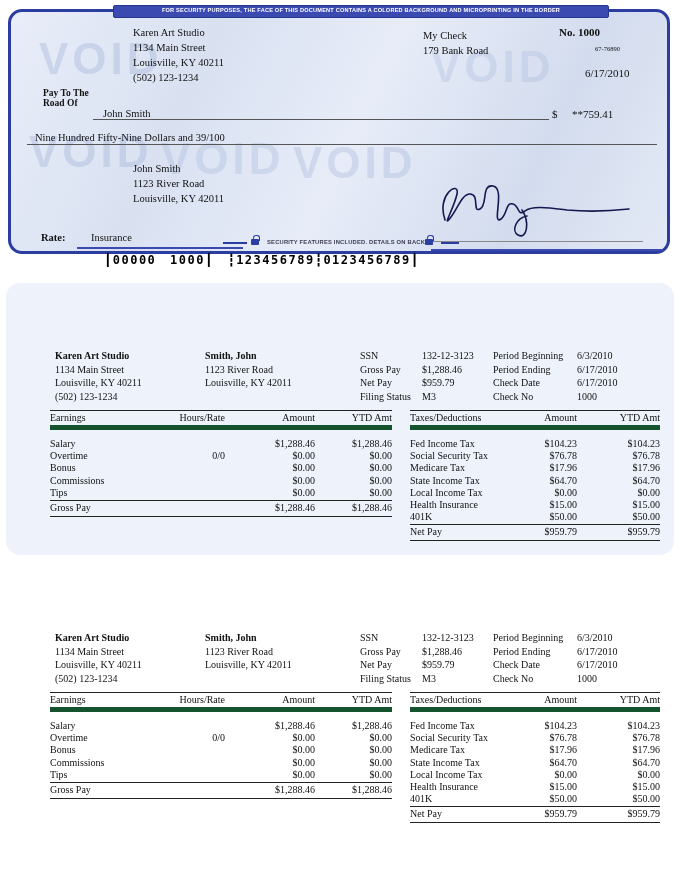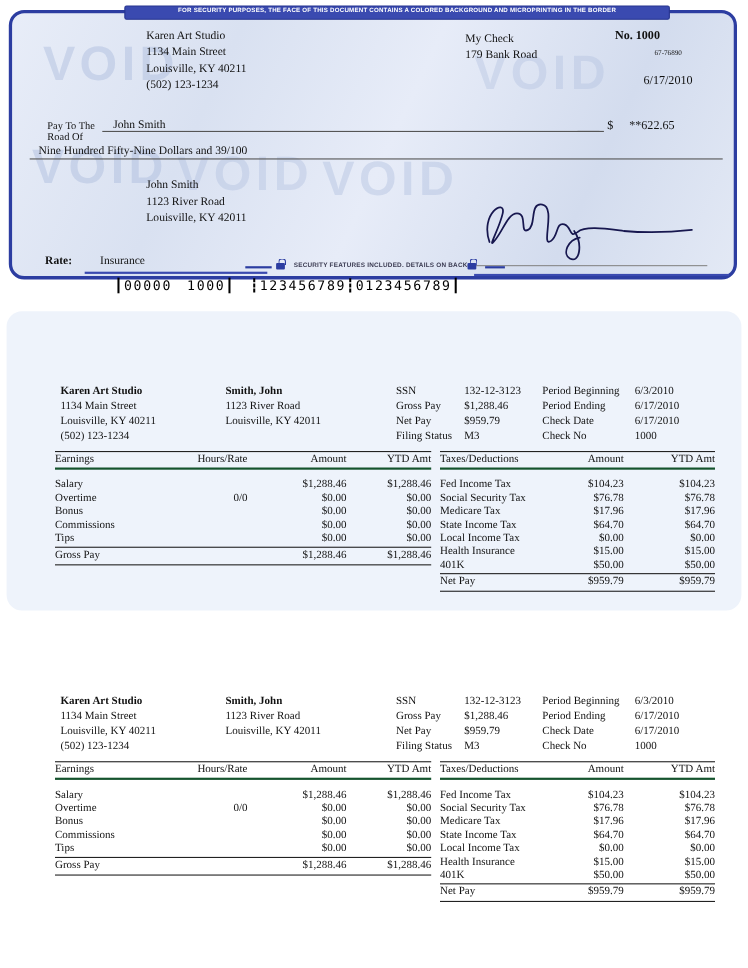--- a/index.html
+++ b/index.html
@@ -14,55 +14,55 @@
           background:#3a4ab0;border:1px solid #27358f;border-radius:2px;
           color:#fff;font-family:"Liberation Sans",sans-serif;font-size:5.6px;
           font-weight:bold;text-align:center;line-height:9px;letter-spacing:.2px;white-space:nowrap;overflow:hidden}
   .void{position:absolute;font-family:"Liberation Sans",sans-serif;font-weight:bold;
         color:#a5b6da;opacity:.4;font-size:44px;letter-spacing:4px;pointer-events:none}
   .addr{position:absolute;font-size:10.5px;line-height:15px}
   .addr .nm{font-weight:normal}
   .chkno{position:absolute;left:548px;top:14px;font-size:11px;font-weight:bold}
   .fraction{position:absolute;left:584px;top:33px;font-size:6.5px}
   .chkdate{position:absolute;left:574px;top:55px;font-size:11px}
-  .payto{position:absolute;left:32px;top:98px;font-size:9.5px;font-weight:normal;line-height:10px}
+  .payto{position:absolute;left:32px;top:76px;font-size:9.5px;font-weight:bold;line-height:10px}
   .payee{position:absolute;left:92px;top:96px;font-size:10.5px}
   .hl{position:absolute;height:1px;background:#555}
   .dollar{position:absolute;left:541px;top:96px;font-size:11px}
   .amt{position:absolute;left:561px;top:96px;font-size:11px}
   .words{position:absolute;left:24px;top:120px;font-size:10.5px}
   .sigwrap{position:absolute;left:418px;top:166px;width:220px;height:64px}
   .sigline{position:absolute;left:414px;top:229px;width:218px;height:1px;background:#888}
   .sigblue{position:absolute;left:420px;top:237px;width:232px;height:2px;background:#3a4ab0}
   .memolbl{position:absolute;left:30px;top:220px;font-size:10.5px;font-weight:bold}
   .memoval{position:absolute;left:80px;top:220px;font-size:10.5px}
   .memoline{position:absolute;left:66px;top:235px;width:166px;height:2px;background:#3a4ab0}
   .secnote{position:absolute;left:256px;top:227px;font-family:"Liberation Sans",sans-serif;
            font-size:5.8px;font-weight:bold;color:#3b3b52;letter-spacing:.2px}
   .seg{position:absolute;height:2px;background:#2c3da1}
   .lock{position:absolute;width:8px;height:11px}
   .lock .shackle{position:absolute;left:1.5px;top:0;width:5px;height:5px;
                  border:1.3px solid #2c3da1;border-bottom:none;border-radius:3px 3px 0 0}
   .lock .lbody{position:absolute;left:0;top:4px;width:8px;height:6px;background:#2c3da1;border-radius:1px}
   .micr{position:absolute;left:104px;top:253px;font-family:"DejaVu Sans Mono",monospace;
-        font-size:12px;font-weight:normal;letter-spacing:1.5px;word-spacing:5px;color:#000}
+        font-size:12px;font-weight:bold;letter-spacing:1.5px;word-spacing:5px;color:#000}
 
   
   .stub-panel{position:absolute;left:6px;top:283px;width:668px;height:272px;
               background:#eef3fb;border-radius:14px}
   .stub{position:absolute;left:0;width:680px;height:272px;font-size:10px}
   .blk{position:absolute;line-height:13.5px}
   .bold{font-weight:bold}
   .inforow{display:flex;line-height:13.5px}
   .info1 .il{width:62px}
   .info2 .il{width:84px}
   .tbl{position:absolute;top:127px}
   .earn{left:50px;width:342px}
-  .tax{left:400px;width:250px}
-  .thead{display:flex;border-top:1.2px solid #222;border-bottom:2px solid #14532d;padding:1px 0 2px}
+  .tax{left:410px;width:250px}
+  .thead{display:flex;border-top:1.2px solid #222;border-bottom:5px solid #14532d;padding:1px 0 2px}
   .tbody{margin-top:8px}
   .trow{display:flex;line-height:12.2px}
   .total{display:flex;border-top:1px solid #222;border-bottom:1.5px solid #222;
          margin-top:1px;padding:1px 0 2px;line-height:12px}
   .e1{width:120px}.e2{width:55px;text-align:right}.e3{width:90px;text-align:right}.e4{width:77px;text-align:right}
   .t1{width:105px}.t2{width:62px;text-align:right}.t3{width:83px;text-align:right}
 </style>
 </head>
 <body>
 
@@ -92,21 +92,21 @@
   <div class="chkdate">6/17/2010</div>
 
   <div class="payto">
     <div>Pay To The</div>
     <div>Road Of</div>
   </div>
   <div class="payee">John Smith</div>
   <div class="hl" style="left:82px;top:107px;width:452px"></div>
   <div class="hl" style="left:514px;top:107px;width:24px"></div>
   <div class="dollar">$</div>
-  <div class="amt">**622.65</div>
+  <div class="amt">**759.41</div>
 
   <div class="words">Nine Hundred Fifty-Nine Dollars and 39/100</div>
   <div class="hl" style="left:16px;top:132px;width:630px"></div>
 
   <div class="addr" style="left:122px;top:149px">
     <div>John Smith</div>
     <div>1123 River Road</div>
     <div>Louisville, KY 42011</div>
   </div>
 

